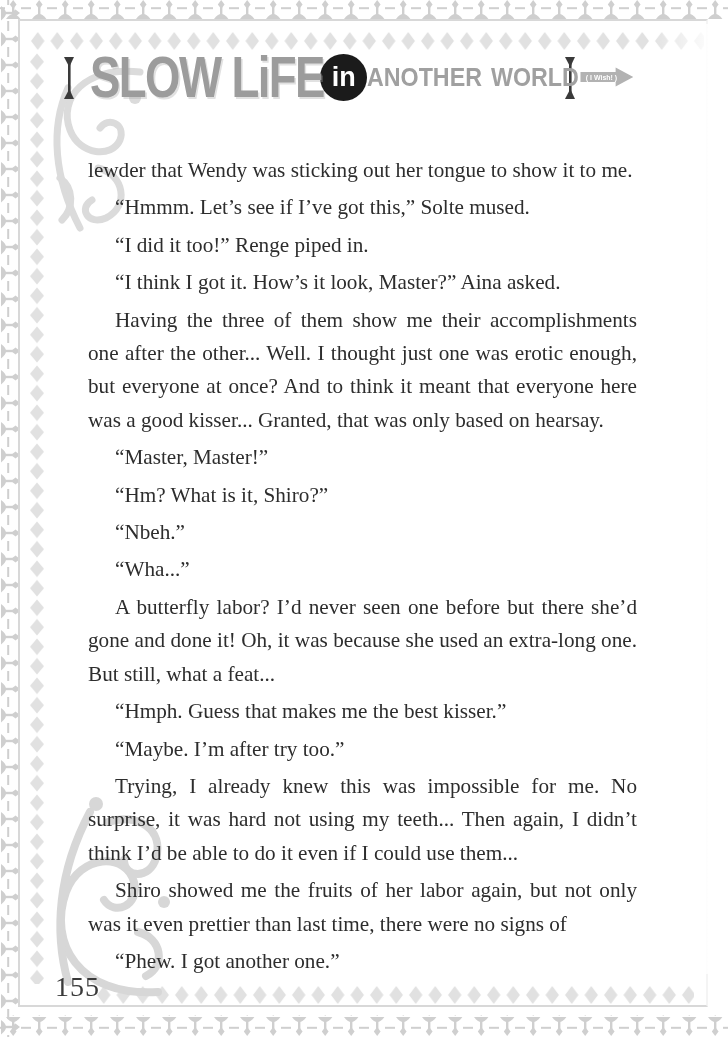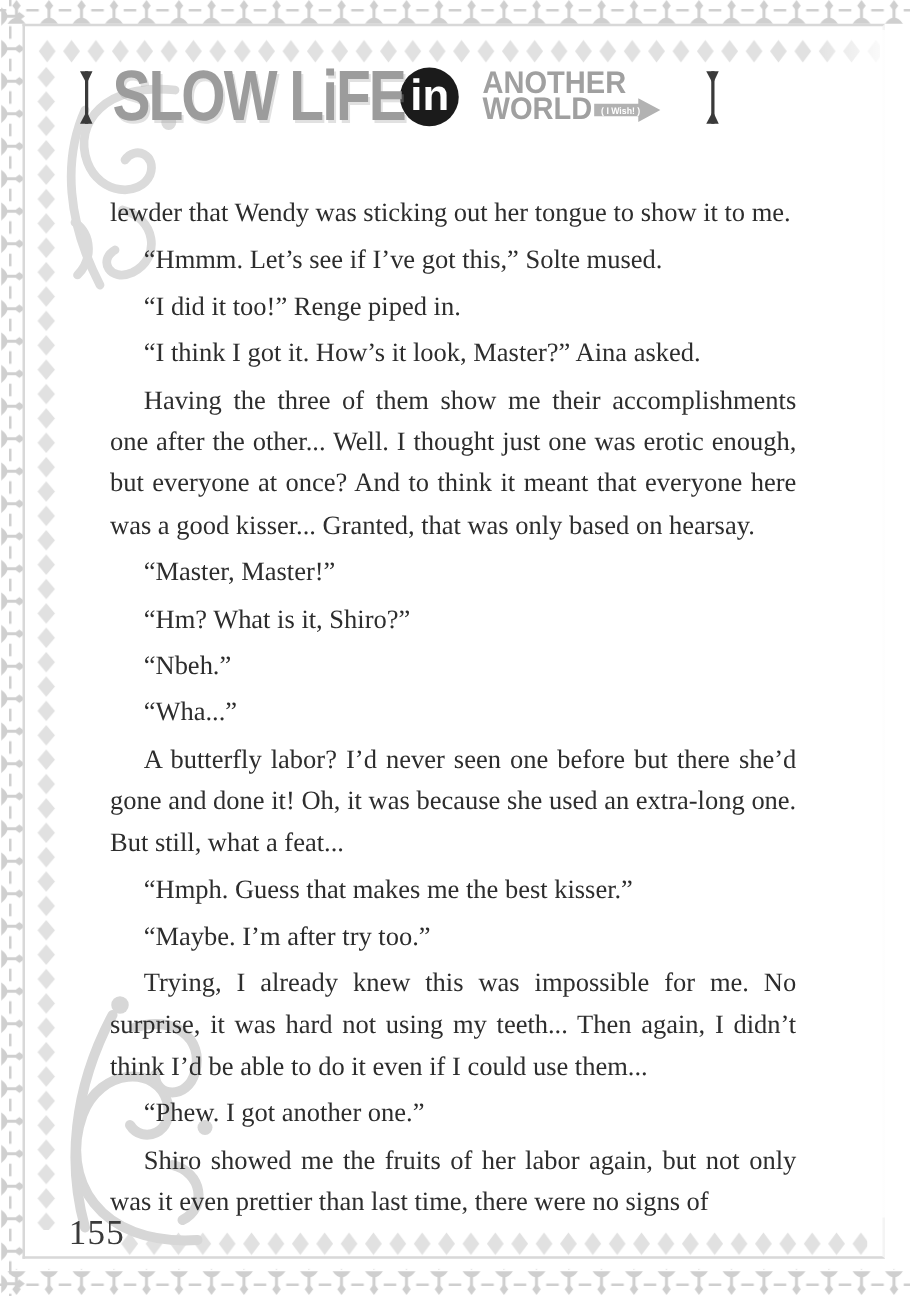--- a/index.html
+++ b/index.html
@@ -46,25 +46,25 @@
     font-size: 57px; font-weight: bold; color: #9c9c9c;
     letter-spacing: -2px; white-space: nowrap;
     transform: scaleX(0.80); transform-origin: left center;
     line-height: 54px;
     text-shadow: 2px 2px 0 rgba(170,170,170,0.35);
     margin-right: -62px; 
   }
   .logo-in {
     width: 47px; height: 47px; border-radius: 50%;
     background: #1b1b1b; color: #ffffff;
-    font-size: 35px; font-weight: bold;
+    font-size: 27px; font-weight: bold;
     display: flex; align-items: center; justify-content: center;
     flex: 0 0 auto;
   }
-  .logo-world { display: flex; flex-direction: column; line-height: 21px; margin-left: 19px; }
+  .logo-world { display: flex; flex-direction: row; line-height: 21px; }
   .logo-world .w1, .logo-world .w2 {
     font-size: 25px; font-weight: bold; color: #a0a0a0;
     letter-spacing: 0px; white-space: nowrap;
     transform: scaleX(0.93); transform-origin: left center;
   }
   .logo-world .w2 { display: flex; align-items: center; gap: 2px; }
   .ibeam-left  { position: absolute; left: 63px;  top: 55px; }
   .ibeam-right { position: absolute; left: 564px; top: 55px; }
   
   .text-block {
@@ -197,21 +197,21 @@
     <p>“I think I got it. How’s it look, Master?” Aina asked.</p>
     <p>Having the three of them show me their accomplishments one after the other... Well. I thought just one was erotic enough, but everyone at once? And to think it meant that everyone here was a good kisser... Granted, that was only based on hearsay.</p>
     <p>“Master, Master!”</p>
     <p>“Hm? What is it, Shiro?”</p>
     <p>“Nbeh.”</p>
     <p>“Wha...”</p>
     <p>A butterfly labor? I’d never seen one before but there she’d gone and done it! Oh, it was because she used an extra-long one. But still, what a feat...</p>
     <p>“Hmph. Guess that makes me the best kisser.”</p>
     <p>“Maybe. I’m after try too.”</p>
     <p>Trying, I already knew this was impossible for me. No surprise, it was hard not using my teeth... Then again, I didn’t think I’d be able to do it even if I could use them...</p>
+    <p>Shiro showed me the fruits of her labor again, but not only was it even prettier than last time, there were no signs of</p>
     <p>“Phew. I got another one.”</p>
-    <p>Shiro showed me the fruits of her labor again, but not only was it even prettier than last time, there were no signs of</p>
   </div>
 
   <div class="page-number">155</div>
 
   <div class="fade-right"></div>
 
 </div>
 
 </body></html>

